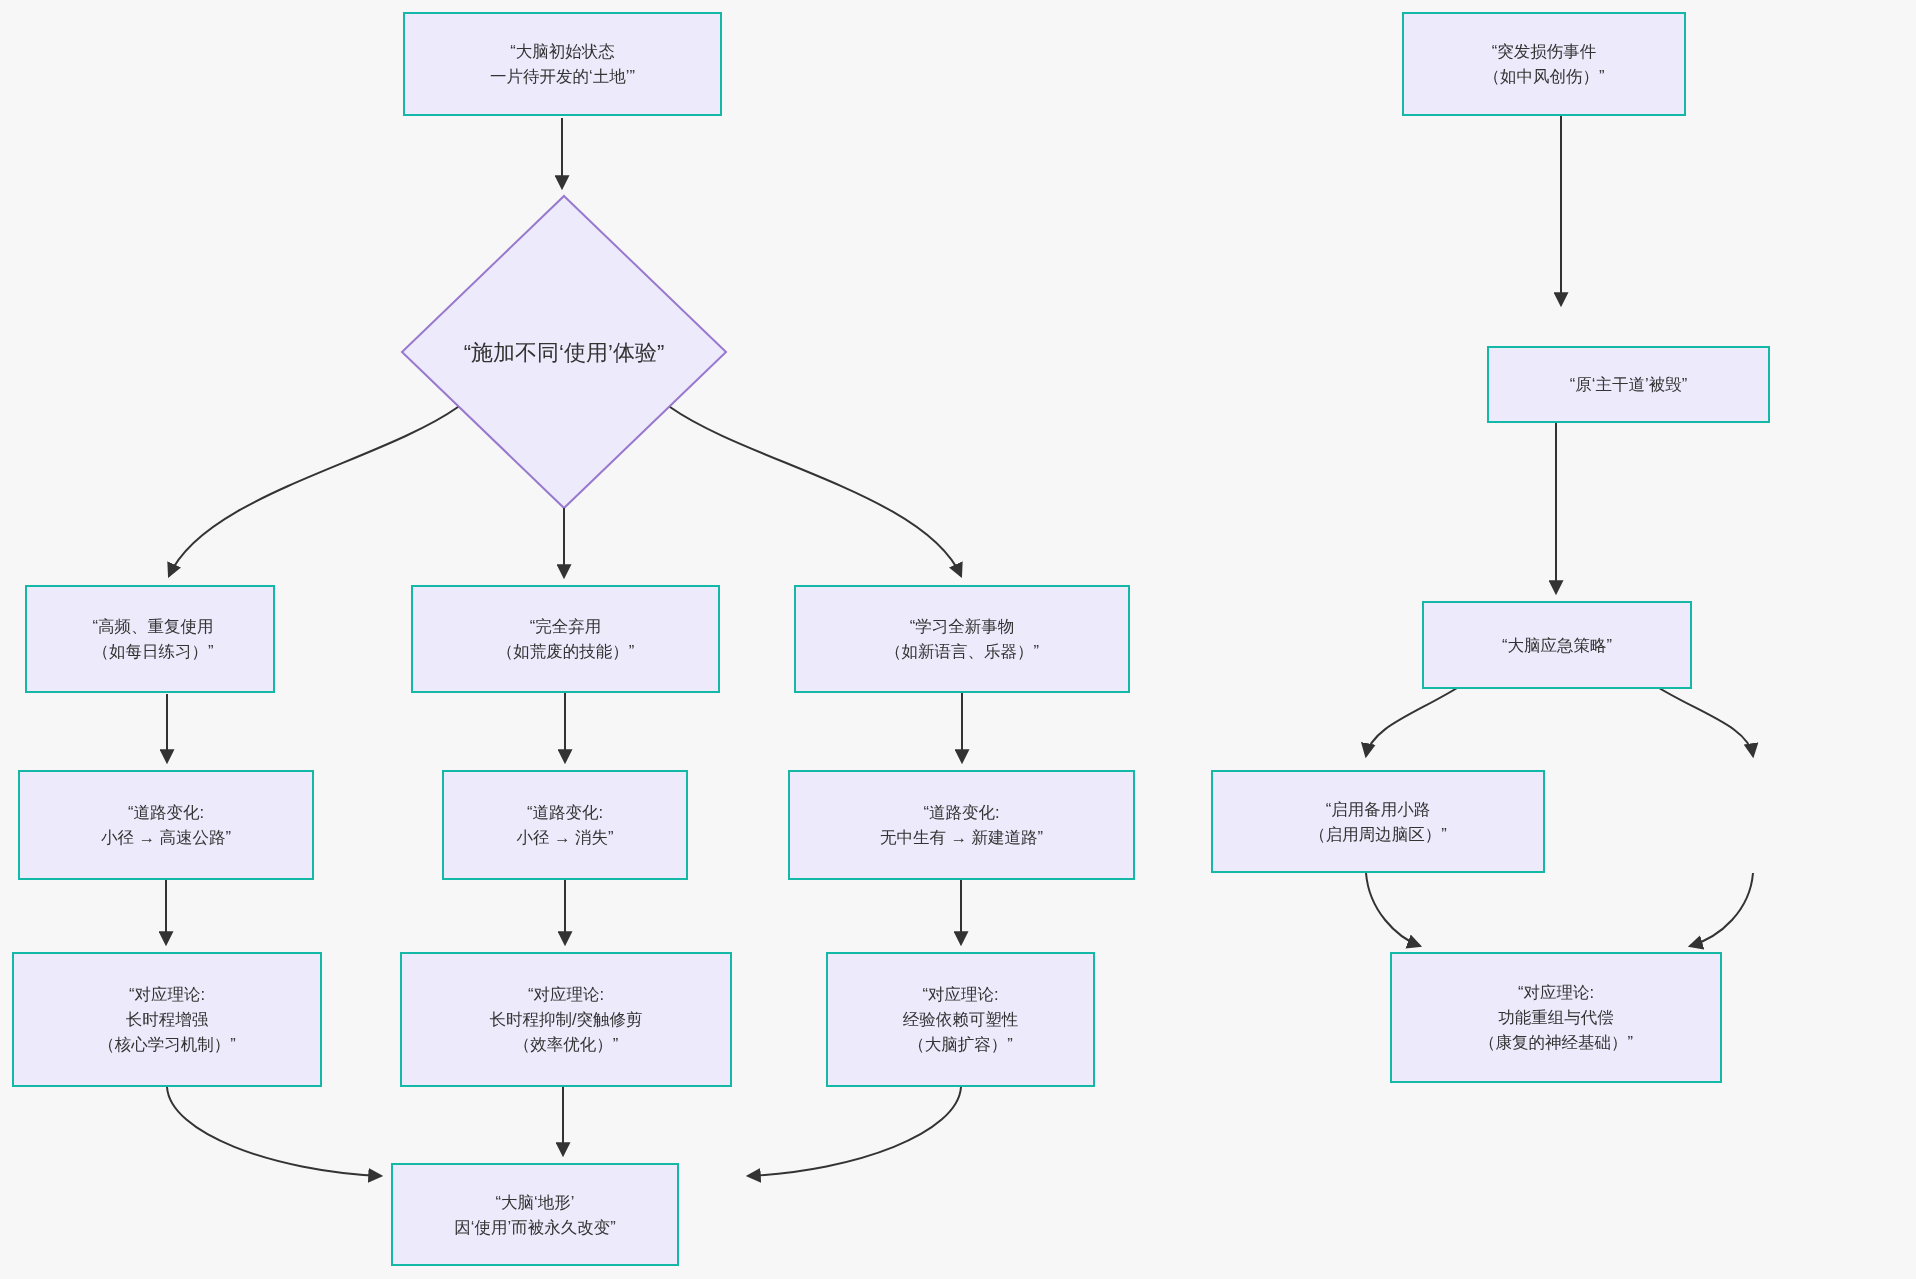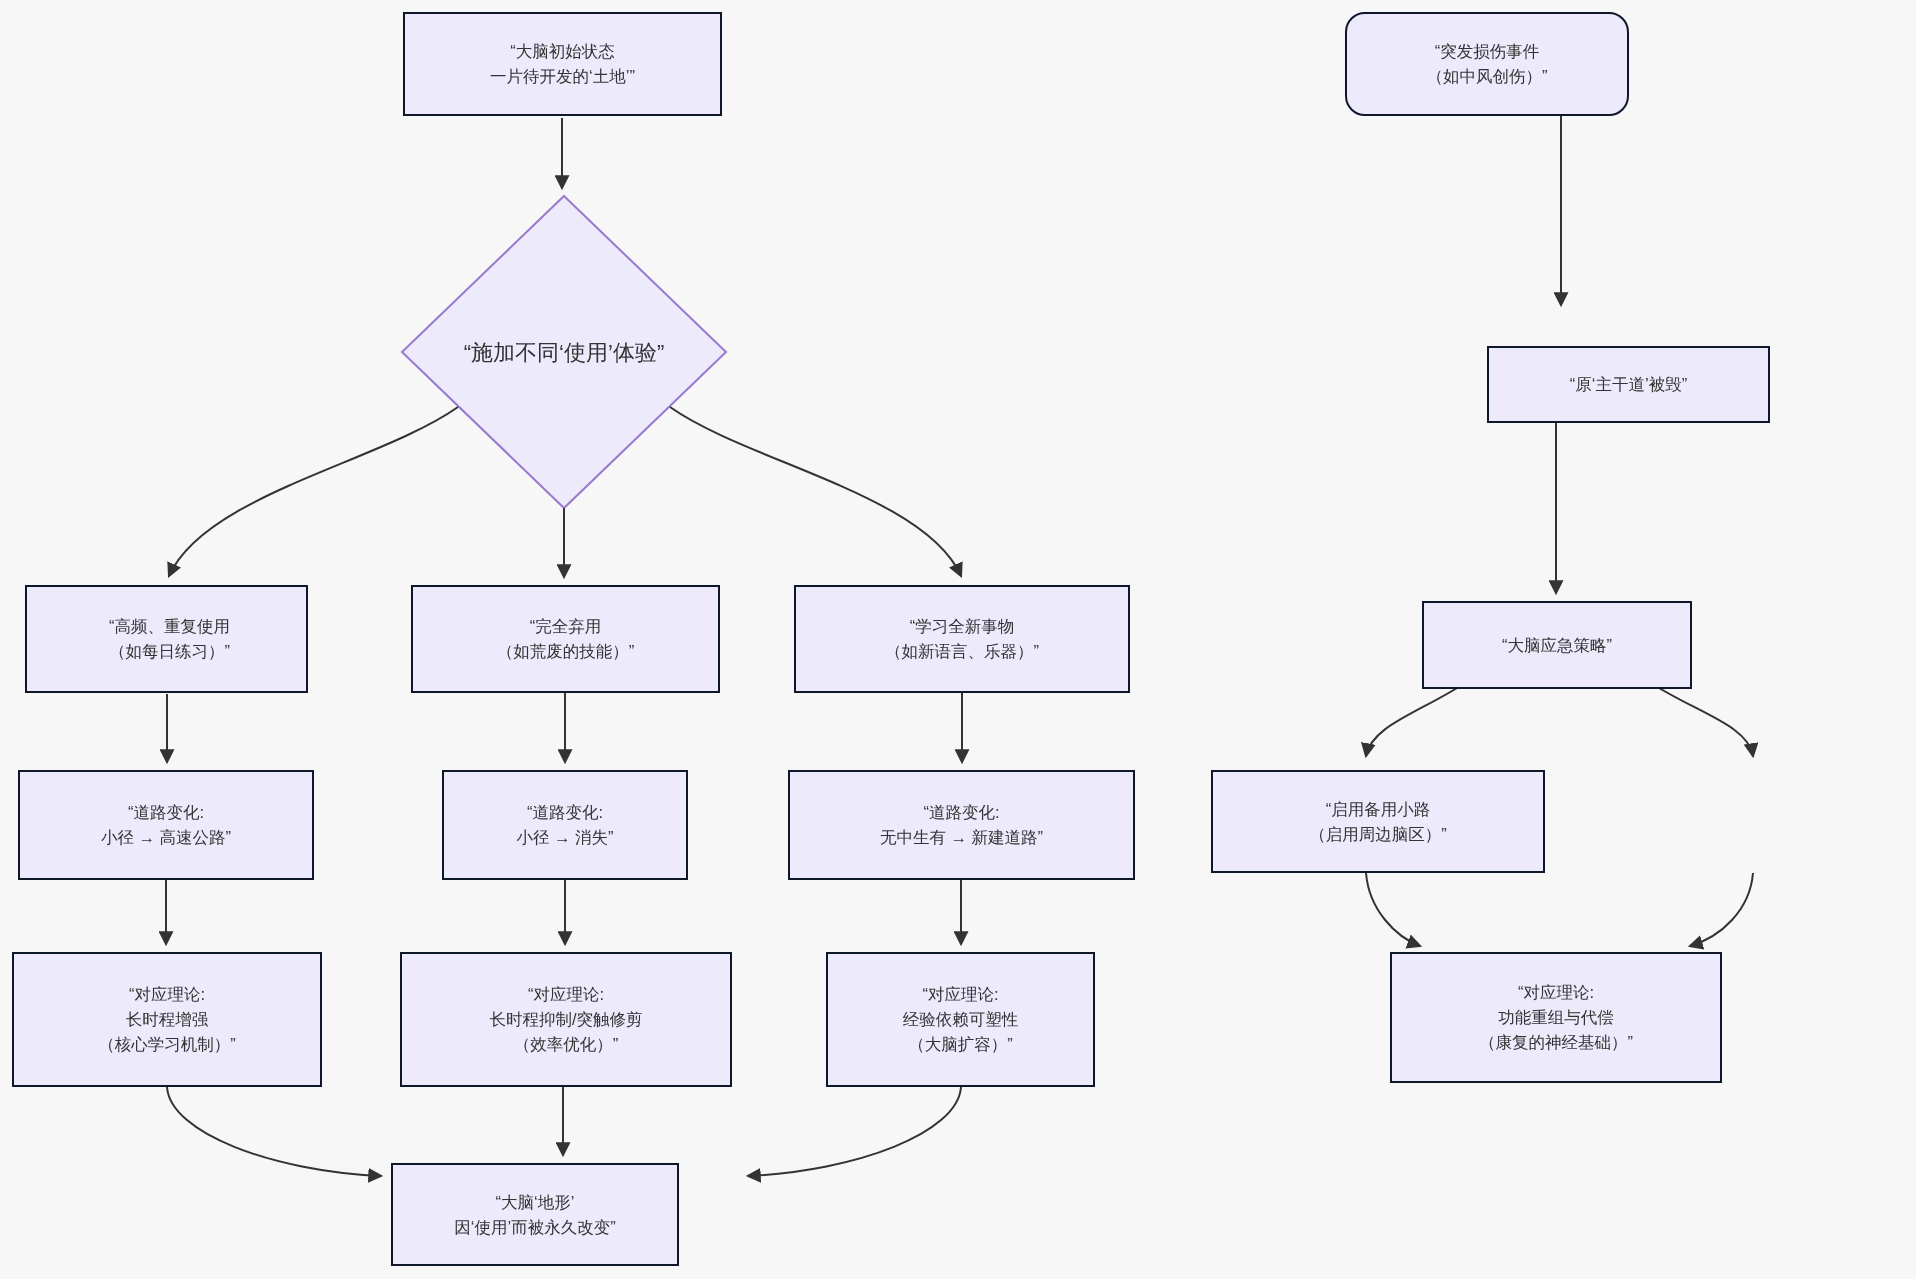--- a/index.html
+++ b/index.html
@@ -19,21 +19,21 @@
     position: absolute;
     left: 0;
     top: 0;
     z-index: 1;
   }
   .node {
     position: absolute;
     z-index: 2;
     box-sizing: border-box;
     background: #eceafb;
-    border: 2px solid #0f172a;
+    border: 2px solid #14b8a6;
     color: #333333;
     font-size: 16.5px;
     line-height: 25px;
     font-weight: 400;
     display: flex;
     align-items: center;
     justify-content: center;
     text-align: center;
     white-space: pre-line;
     padding: 4px 10px;
@@ -92,21 +92,21 @@
     <path class="edge" d="M1643,678 C1693,712 1748,724 1753,756" marker-end="url(#arrow)"></path>
     <path class="edge" d="M1366,873 C1369,910 1396,937 1420,946" marker-end="url(#arrow)"></path>
     <path class="edge" d="M1753,873 C1750,910 1721,937 1690,946" marker-end="url(#arrow)"></path>
   </svg>
 
   <div class="node" style="left:403px; top:12px; width:319px; height:104px;">“大脑初始状态
 一片待开发的‘土地’”</div>
 
   <div class="diamond-label" style="left:564px; top:352px;">“施加不同‘使用’体验”</div>
 
-  <div class="node" style="left:25px; top:585px; width:283px; height:108px;padding-left:16px;">“高频、重复使用
+  <div class="node" style="left:25px; top:585px; width:250px; height:108px;padding-left:16px;">“高频、重复使用
 （如每日练习）”</div>
   <div class="node" style="left:411px; top:585px; width:309px; height:108px;text-align:center;">“完全弃用
 （如荒废的技能）”</div>
   <div class="node" style="left:794px; top:585px; width:336px; height:108px;">“学习全新事物
 （如新语言、乐器）”</div>
 
   <div class="node" style="left:18px; top:770px; width:296px; height:110px;">“道路变化:
 小径 → 高速公路”</div>
   <div class="node" style="left:442px; top:770px; width:246px; height:110px;">“道路变化:
 小径 → 消失”</div>
@@ -119,21 +119,21 @@
   <div class="node" style="left:400px; top:952px; width:332px; height:135px;">“对应理论:
 长时程抑制/突触修剪
 （效率优化）”</div>
   <div class="node" style="left:826px; top:952px; width:269px; height:135px;">“对应理论:
 经验依赖可塑性
 （大脑扩容）”</div>
 
   <div class="node" style="left:391px; top:1163px; width:288px; height:103px;">“大脑‘地形’
 因‘使用’而被永久改变”</div>
 
-  <div class="node" style="left:1345px; top:12px; width:284px; height:104px;border-radius:20px;">“突发损伤事件
+  <div class="node" style="left:1402px; top:12px; width:284px; height:104px;">“突发损伤事件
 （如中风创伤）”</div>
 
   <div class="node" style="left:1487px; top:313px; width:283px; height:77px;margin-top:33px;">“原‘主干道’被毁”</div>
 
   <div class="node" style="left:1422px; top:601px; width:270px; height:88px;">“大脑应急策略”</div>
 
   <div class="node" style="left:1211px; top:770px; width:334px; height:103px;">“启用备用小路
 （启用周边脑区）”</div>
 
   <div class="node" style="left:1390px; top:952px; width:332px; height:131px;">“对应理论:

